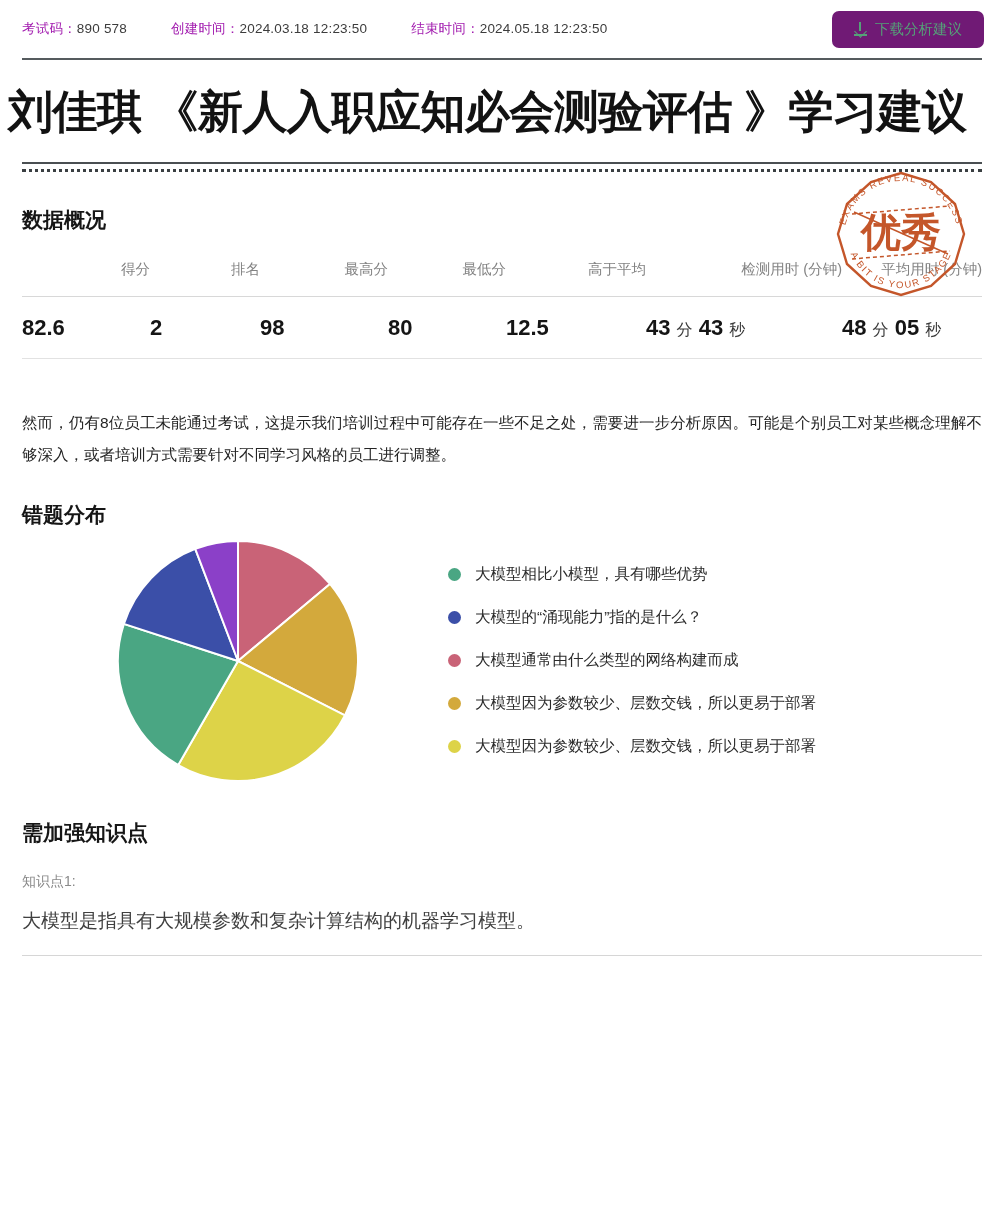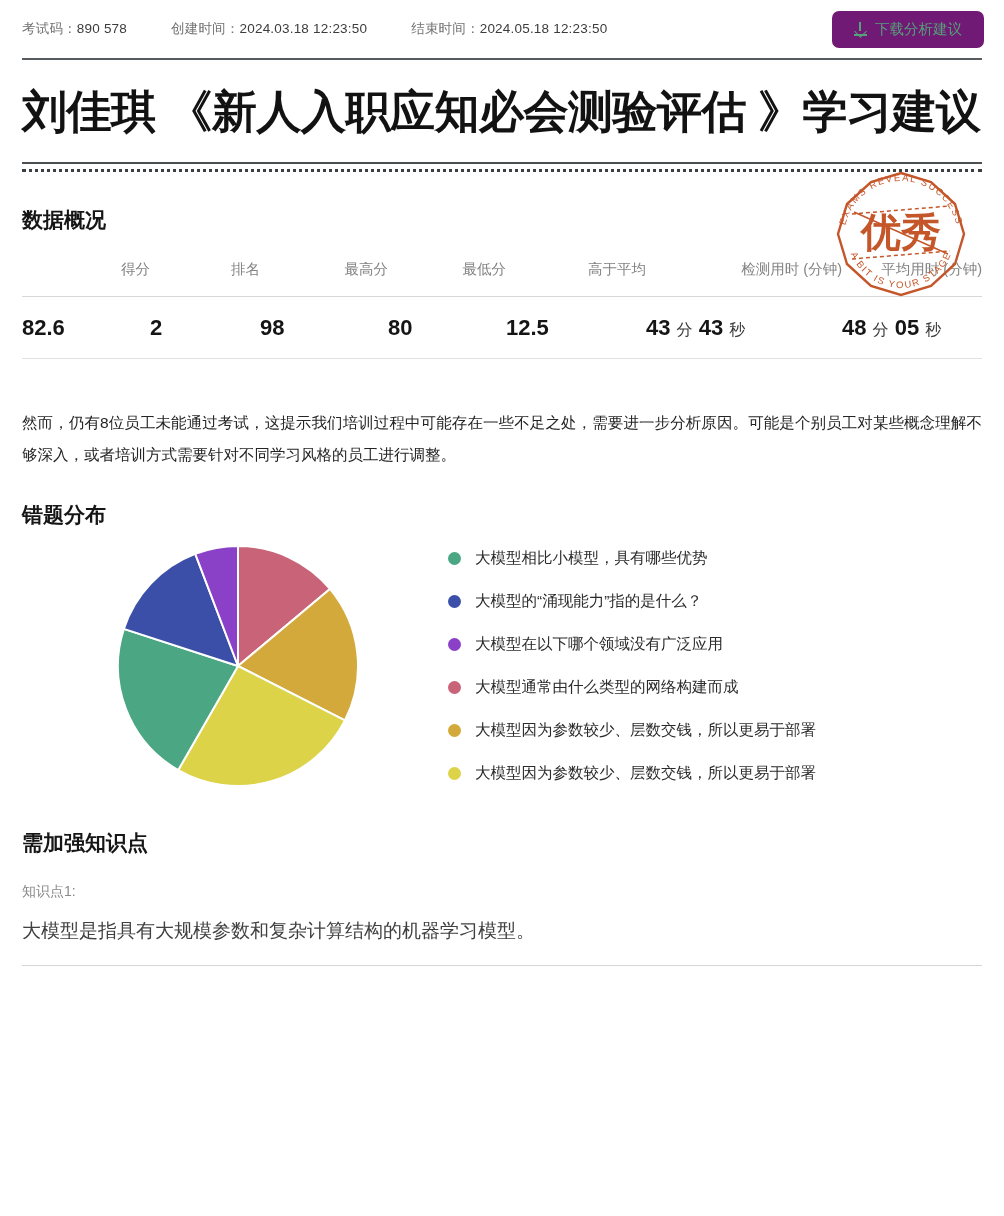--- a/index.html
+++ b/index.html
@@ -16,21 +16,21 @@
   
   .topbar {
     position: relative;
     height: 58px;
     padding: 0 20px 0 22px;
     display: flex;
     align-items: center;
   }
   .meta-group { display: flex; align-items: center; white-space: nowrap; }
   .meta-item { font-size: 13.5px; color: #3c3c3c; margin-right: 44px; letter-spacing: .2px; }
-  .meta-item .lbl { color: #737373; }
+  .meta-item .lbl { color: #a21caf; }
   .meta-item .val { color: #3c3c3c; }
   .spacer { flex: 1; }
   .download-btn {
     display: inline-flex;
     align-items: center;
     gap: 8px;
     background: #701a75;
     color: #55a178;
     border: none;
     border-radius: 7px;
@@ -63,21 +63,21 @@
     width: 13px; height: 1.6px; background: #55a178;
   }
 
   .rule-top {
     margin: 0 22px;
     height: 2px;
     background: #555b5e;
   }
 
   
-  .title-wrap { padding: 26px 22px 0 22px; }
+  .title-wrap { padding: 26px 22px 0 8px; }
   .main-title {
     font-size: 45px;
     font-weight: 700;
     letter-spacing: -0.5px;
     line-height: 1.16;
     color: #121212;
     white-space: nowrap;
   }
   .rule-title {
     margin: 24px 22px 0 22px;
@@ -301,24 +301,20 @@
       <div class="legend" id="pie-legend">
           <div class="legend-item">
             <span class="legend-dot" style="background: rgb(74, 166, 131);"></span>
             <span class="legend-label">大模型相比小模型，具有哪些优势</span>
           </div>
           <div class="legend-item">
             <span class="legend-dot" style="background: rgb(59, 79, 168);"></span>
             <span class="legend-label">大模型的“涌现能力”指的是什么？</span>
           </div>
           <div class="legend-item">
-            <span class="legend-dot" style="background: rgb(139, 64, 200);"></span>
-            <span class="legend-label">大模型在以下哪个领域没有广泛应用</span>
-          </div>
-          <div class="legend-item">
             <span class="legend-dot" style="background: rgb(201, 99, 119);"></span>
             <span class="legend-label">大模型通常由什么类型的网络构建而成</span>
           </div>
           <div class="legend-item">
             <span class="legend-dot" style="background: rgb(211, 169, 60);"></span>
             <span class="legend-label">大模型因为参数较少、层数交钱，所以更易于部署</span>
           </div>
           <div class="legend-item">
             <span class="legend-dot" style="background: rgb(221, 211, 72);"></span>
             <span class="legend-label">大模型因为参数较少、层数交钱，所以更易于部署</span>

